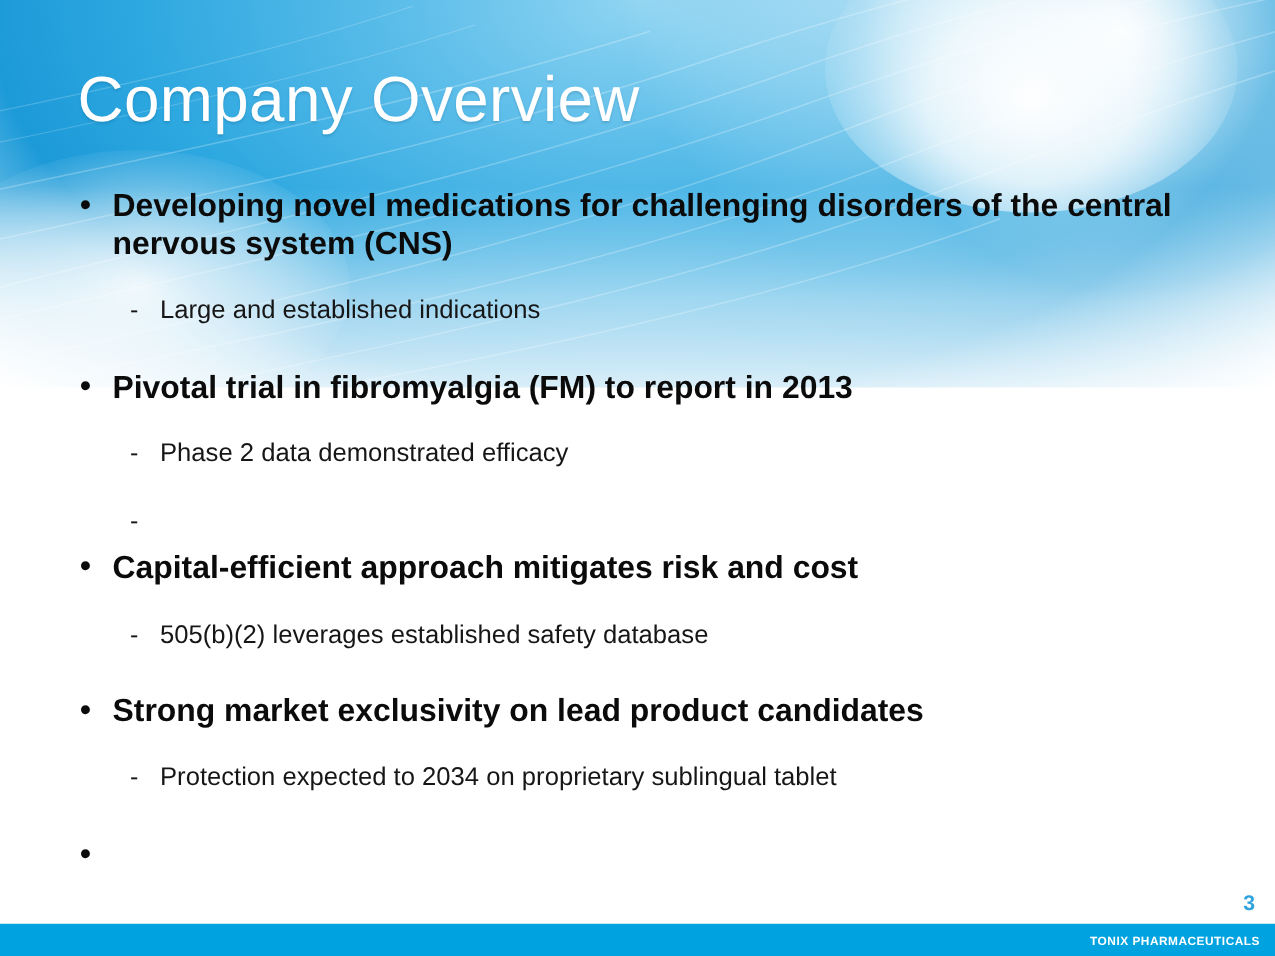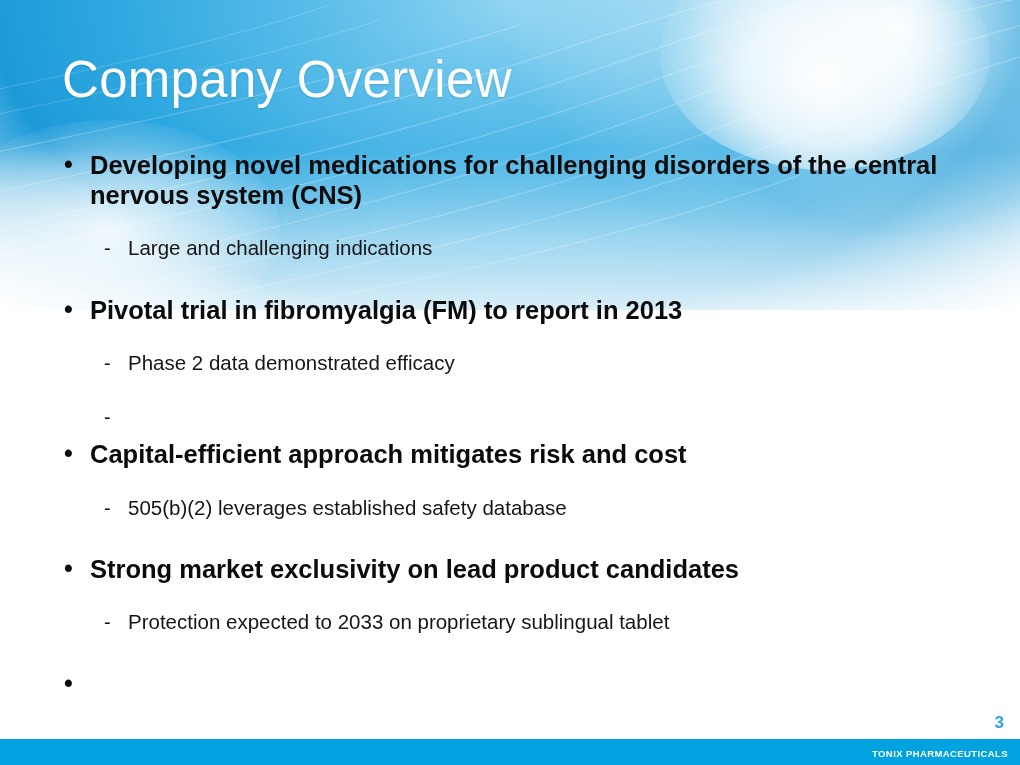--- a/index.html
+++ b/index.html
@@ -181,21 +181,21 @@
 
   <div class="body">
 
     <div class="bullet-l1">
       <span class="dot">•</span>
       <span>Developing novel medications for challenging disorders of the central nervous system (CNS)</span>
     </div>
     <div class="sp-a"></div>
     <div class="bullet-l2">
       <span class="dash">-</span>
-      <span>Large and challenging indications</span>
+      <span>Large and established indications</span>
     </div>
 
     <div class="sp-b"></div>
 
     <div class="bullet-l1">
       <span class="dot">•</span>
       <span>Pivotal trial in fibromyalgia (FM) to report in 2013</span>
     </div>
     <div class="sp-a"></div>
     <div class="bullet-l2">
@@ -221,21 +221,21 @@
 
     <div class="sp-b"></div>
 
     <div class="bullet-l1">
       <span class="dot">•</span>
       <span>Strong market exclusivity on lead product candidates</span>
     </div>
     <div class="sp-a"></div>
     <div class="bullet-l2">
       <span class="dash">-</span>
-      <span>Protection expected to 2033 on proprietary sublingual  tablet</span>
+      <span>Protection expected to 2034 on proprietary sublingual  tablet</span>
     </div>
 
     <div class="sp-b"></div>
 
     <div class="bullet-l1">
       <span class="dot">•</span>
     </div>
 
   </div>
 

